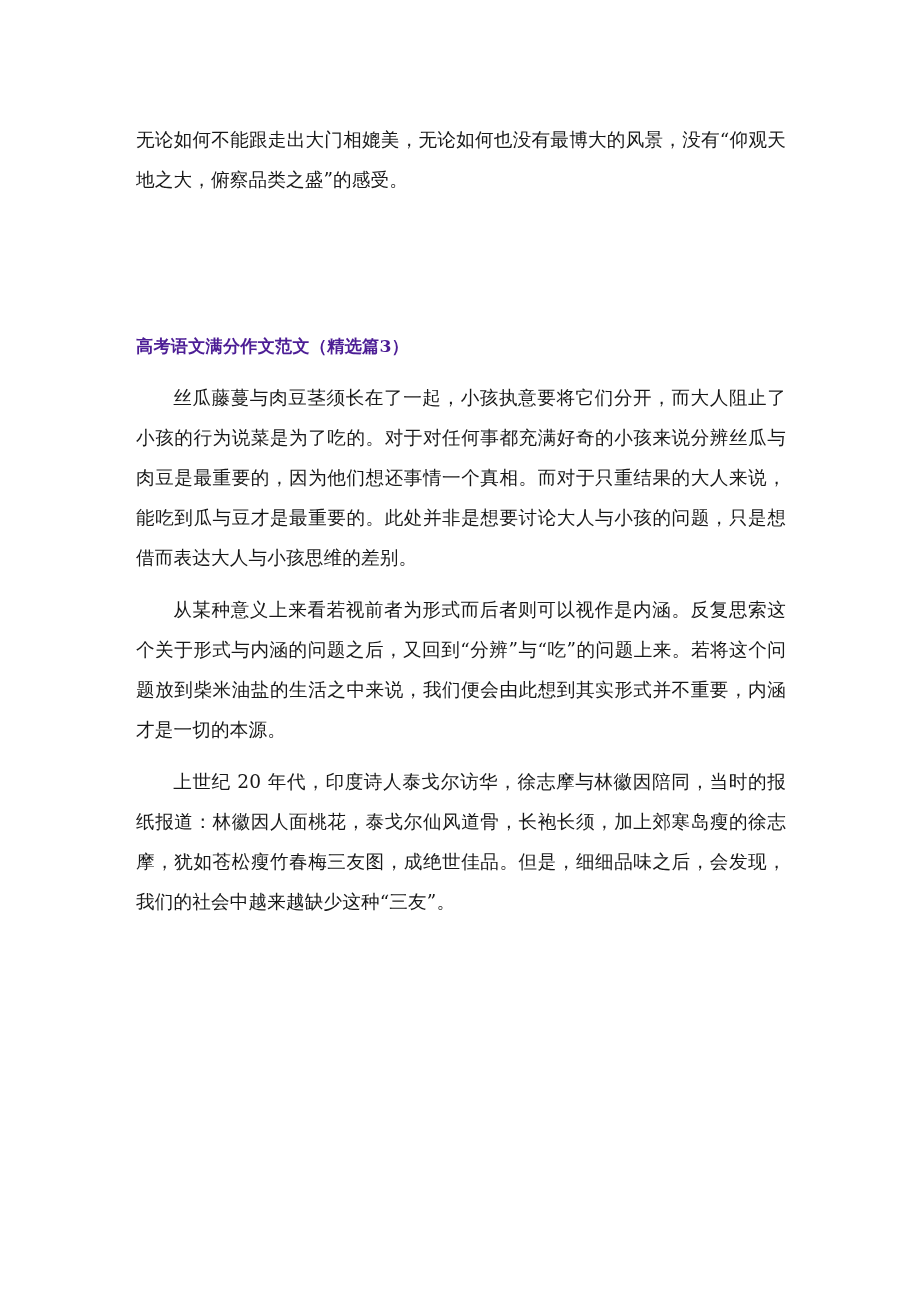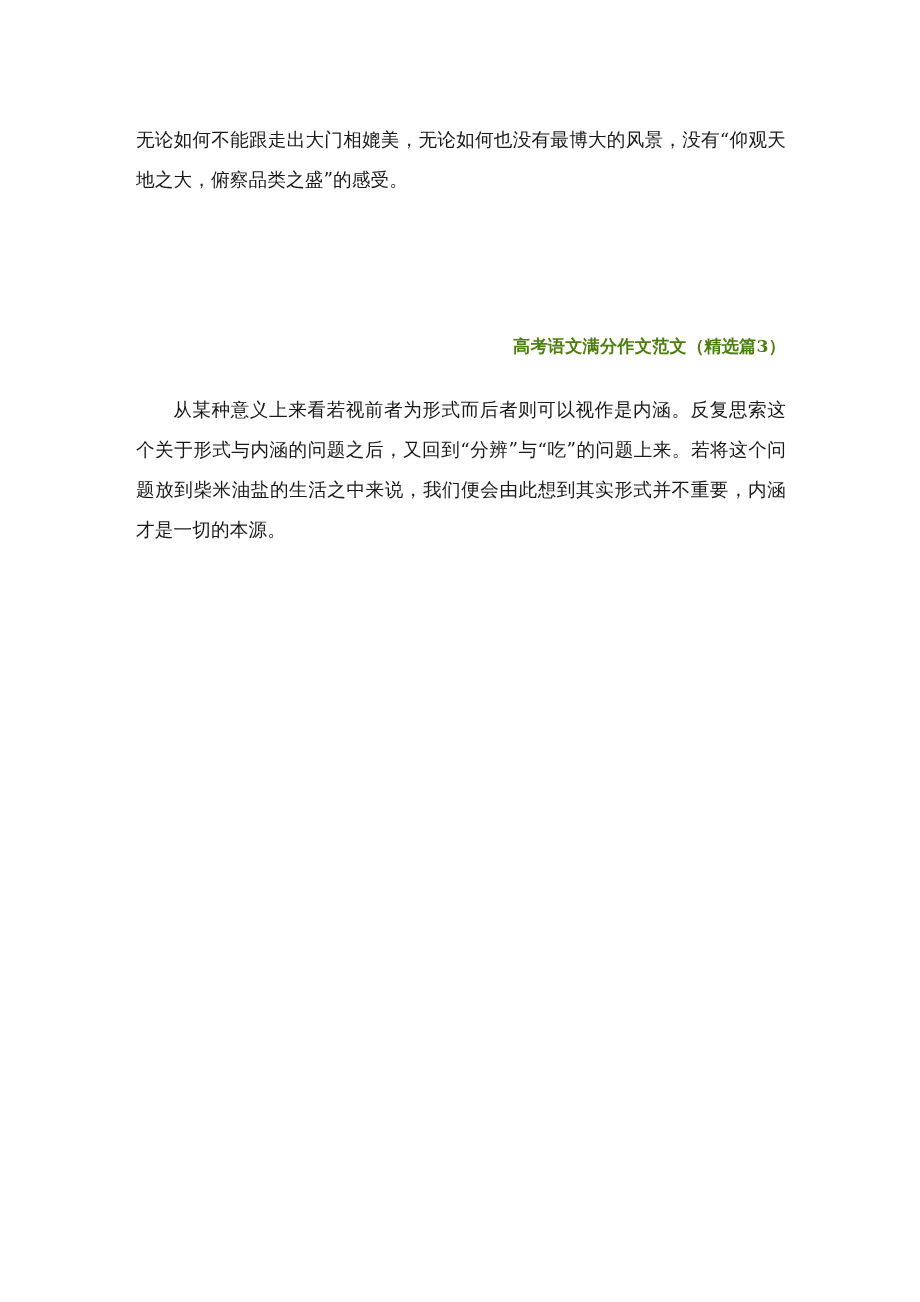--- a/index.html
+++ b/index.html
@@ -47,23 +47,23 @@
   .gap-after-heading { height: 19px; }
   .para-gap { height: 12px; }
 
   h2.section-heading {
     margin: 0;
     padding: 0;
     font-family: "DejaVu Serif", "Liberation Serif", serif;
     font-size: 17.2px;
     line-height: 26px;
     font-weight: bold;
-    color: #4d7c0f;
+    color: #4c1d95;
     letter-spacing: 0.2px;
-    text-align: right;
+    text-align: left;
   }
   .spacer-top { height: 120px; }
 </style>
 </head>
 <body>
 
 <div class="page">
   <div class="spacer-top"></div>
   <div class="content" style="top:120px;">
 
@@ -71,25 +71,27 @@
 
     <div class="gap-after-first"></div>
 
 
     <div class="gap-before-heading"></div>
 
     <h2 class="section-heading">高考语文满分作文范文（精选篇3）</h2>
 
     <div class="gap-after-heading"></div>
 
+    <p class="body-text">丝瓜藤蔓与肉豆茎须长在了一起，小孩执意要将它们分开，而大人阻止了小孩的行为说菜是为了吃的。对于对任何事都充满好奇的小孩来说分辨丝瓜与肉豆是最重要的，因为他们想还事情一个真相。而对于只重结果的大人来说，能吃到瓜与豆才是最重要的。此处并非是想要讨论大人与小孩的问题，只是想借而表达大人与小孩思维的差别。</p>
 
     <div class="para-gap"></div>
 
     <p class="body-text">从某种意义上来看若视前者为形式而后者则可以视作是内涵。反复思索这个关于形式与内涵的问题之后，又回到“分辨”与“吃”的问题上来。若将这个问题放到柴米油盐的生活之中来说，我们便会由此想到其实形式并不重要，内涵才是一切的本源。</p>
 
     <div class="para-gap"></div>
 
+    <p class="body-text">上世纪 20 年代，印度诗人泰戈尔访华，徐志摩与林徽因陪同，当时的报纸报道：林徽因人面桃花，泰戈尔仙风道骨，长袍长须，加上郊寒岛瘦的徐志摩，犹如苍松瘦竹春梅三友图，成绝世佳品。但是，细细品味之后，会发现，我们的社会中越来越缺少这种“三友”。</p>
 
     <div class="para-gap"></div>
 
 
   </div>
 </div>
 
 </body></html>

